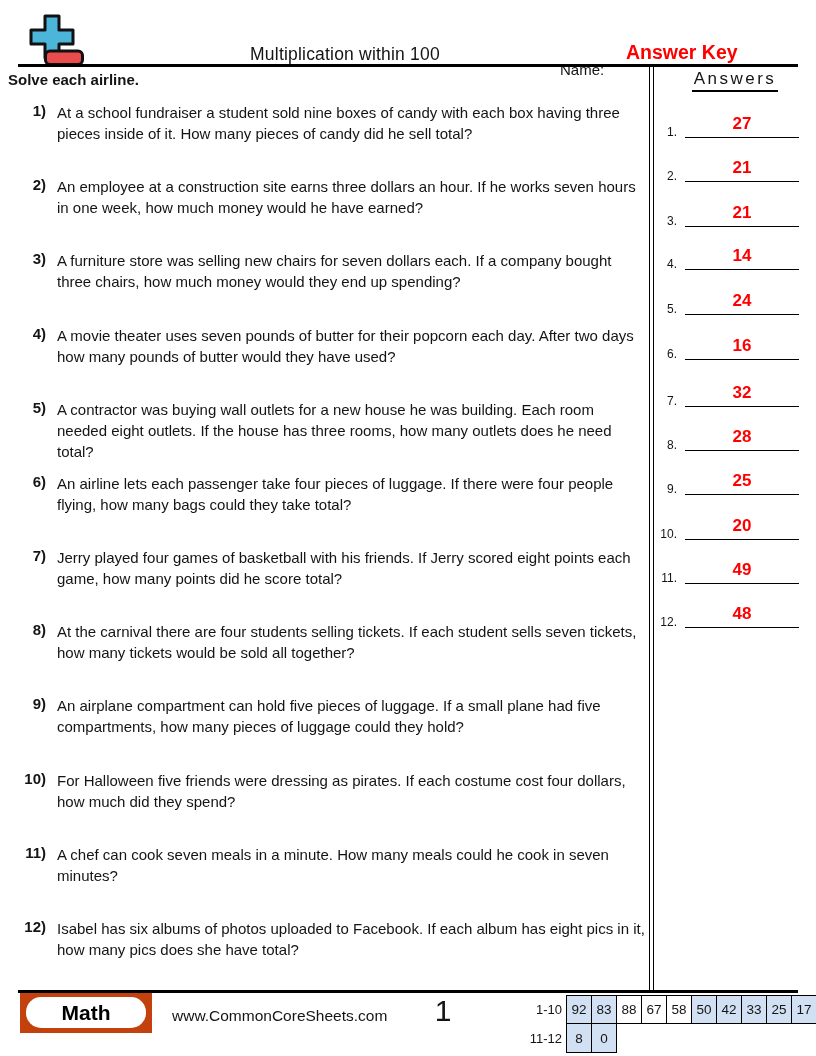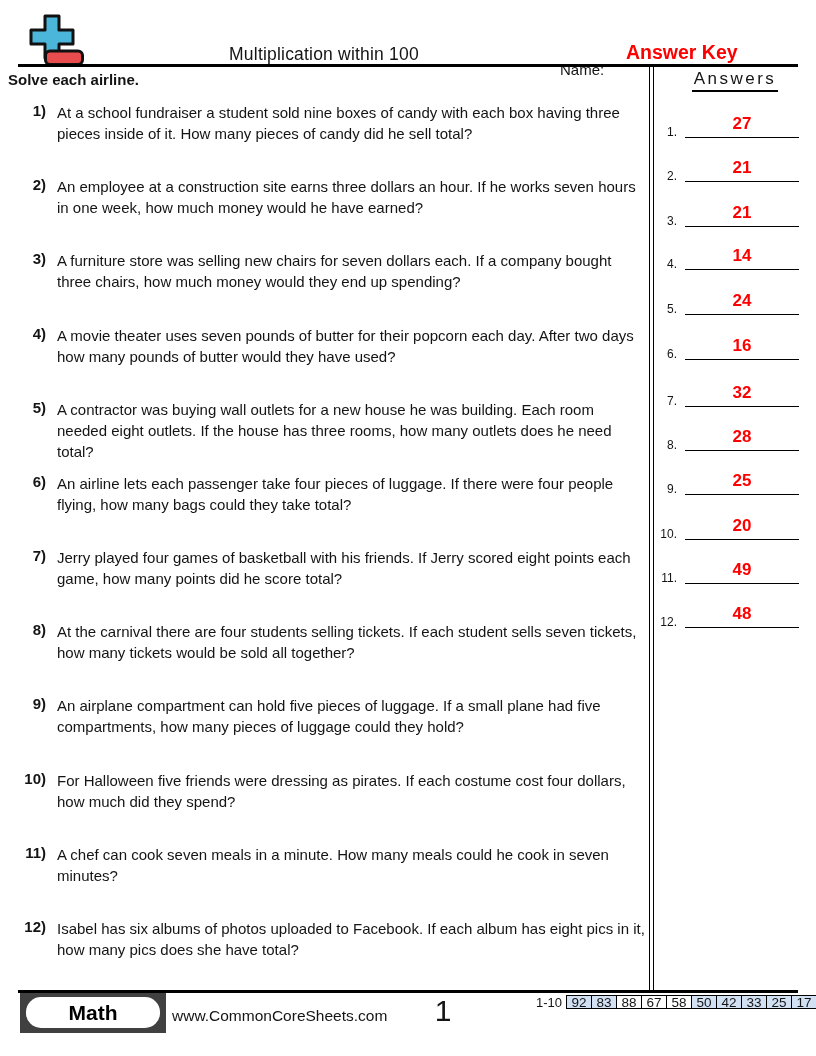--- a/index.html
+++ b/index.html
@@ -4,21 +4,21 @@
 <style>
   html,body{margin:0;padding:0;}
   body{
     width:816px;height:1056px;background:#ffffff;position:relative;
     font-family:"Liberation Sans", sans-serif;color:#141414;overflow:hidden;
   }
   .abs{position:absolute;}
 
   
   .logo{left:24px;top:12px;width:62px;height:58px;}
-  .page-title{left:0;top:44px;width:648px;text-align:center;font-size:17.5px;letter-spacing:.2px;}
+  .page-title{left:0;top:44px;width:648px;text-align:center;font-size:17.5px;letter-spacing:.2px;padding-left:21px;}
   .name-label{left:560px;top:46px;font-size:15px;margin-top:15px;}
   .name-value{left:626px;top:41px;font-size:19.5px;font-weight:bold;color:#ff0000;}
   .header-rule{left:18px;top:64px;width:780px;height:3px;background:#000;}
 
   
   .instructions{left:8px;top:71px;font-size:15px;font-weight:bold;}
 
   
   .problem{position:absolute;left:0;width:648px;}
   .pnum{position:absolute;left:6px;top:0;width:40px;text-align:right;font-size:15px;font-weight:bold;}
@@ -28,27 +28,27 @@
   .divider{left:649px;top:66px;width:3px;height:926px;border-left:1.5px solid #000;border-right:1.5px solid #000;}
   .answers-title-wrap{left:656px;top:69px;width:158px;text-align:center;}
   .answers-title{display:inline-block;font-size:17px;font-weight:normal;letter-spacing:2.5px;border-bottom:2px solid #000;padding:0 2px 1px 2px;}
   .ans-row{position:absolute;left:650px;width:152px;height:34px;}
   .ans-num{position:absolute;left:0;bottom:-1px;width:27px;text-align:right;font-size:12px;}
   .ans-line{position:absolute;left:35px;right:3px;bottom:0;border-bottom:1.5px solid #000;text-align:center;}
   .ans-val{display:inline-block;color:#ff0000;font-weight:bold;font-size:17px;padding-bottom:3px;}
 
   
   .footer-rule{left:18px;top:990px;width:780px;height:2.5px;background:#000;}
-  .math-badge{left:20px;top:993px;width:146px;height:40px;background:#404040;}
+  .math-badge{left:20px;top:993px;width:132px;height:40px;background:#c2410c;}
   .math-pill{position:absolute;left:6px;top:4px;right:6px;bottom:5px;background:#fff;border-radius:15px;
     display:flex;align-items:center;justify-content:center;font-size:21px;font-weight:bold;color:#000;}
   .site-url{left:172px;top:1007px;font-size:15.5px;}
   .page-number{left:428px;top:994px;width:30px;text-align:center;font-size:30px;}
   .grade-table{left:520px;top:995px;}
-  .grade-row{display:flex;align-items:stretch;height:14px;}
+  .grade-row{display:flex;align-items:stretch;height:29px;}
   .grade-label{width:42px;text-align:right;padding-right:5px;font-size:13px;display:flex;align-items:center;justify-content:flex-end;}
   .grade-cell{width:24px;border:1px solid #000;margin-left:-1px;font-size:13.5px;display:flex;align-items:center;justify-content:center;background:#fff;}
   .grade-row + .grade-row .grade-cell{margin-top:-1px;}
   .grade-cell.hl{background:#d2e0f3;}
 </style>
 </head>
 <body>
 
 <div>
 
@@ -184,15 +184,20 @@
         <div class="grade-cell hl">83</div>
         <div class="grade-cell">88</div>
         <div class="grade-cell">67</div>
         <div class="grade-cell">58</div>
         <div class="grade-cell hl">50</div>
         <div class="grade-cell hl">42</div>
         <div class="grade-cell hl">33</div>
         <div class="grade-cell hl">25</div>
         <div class="grade-cell hl">17</div>
       </div>
+      <div class="grade-row">
+        <div class="grade-label">11-12</div>
+        <div class="grade-cell hl">8</div>
+        <div class="grade-cell hl">0</div>
+      </div>
     </div>
 
 </div>
 
 </body></html>

